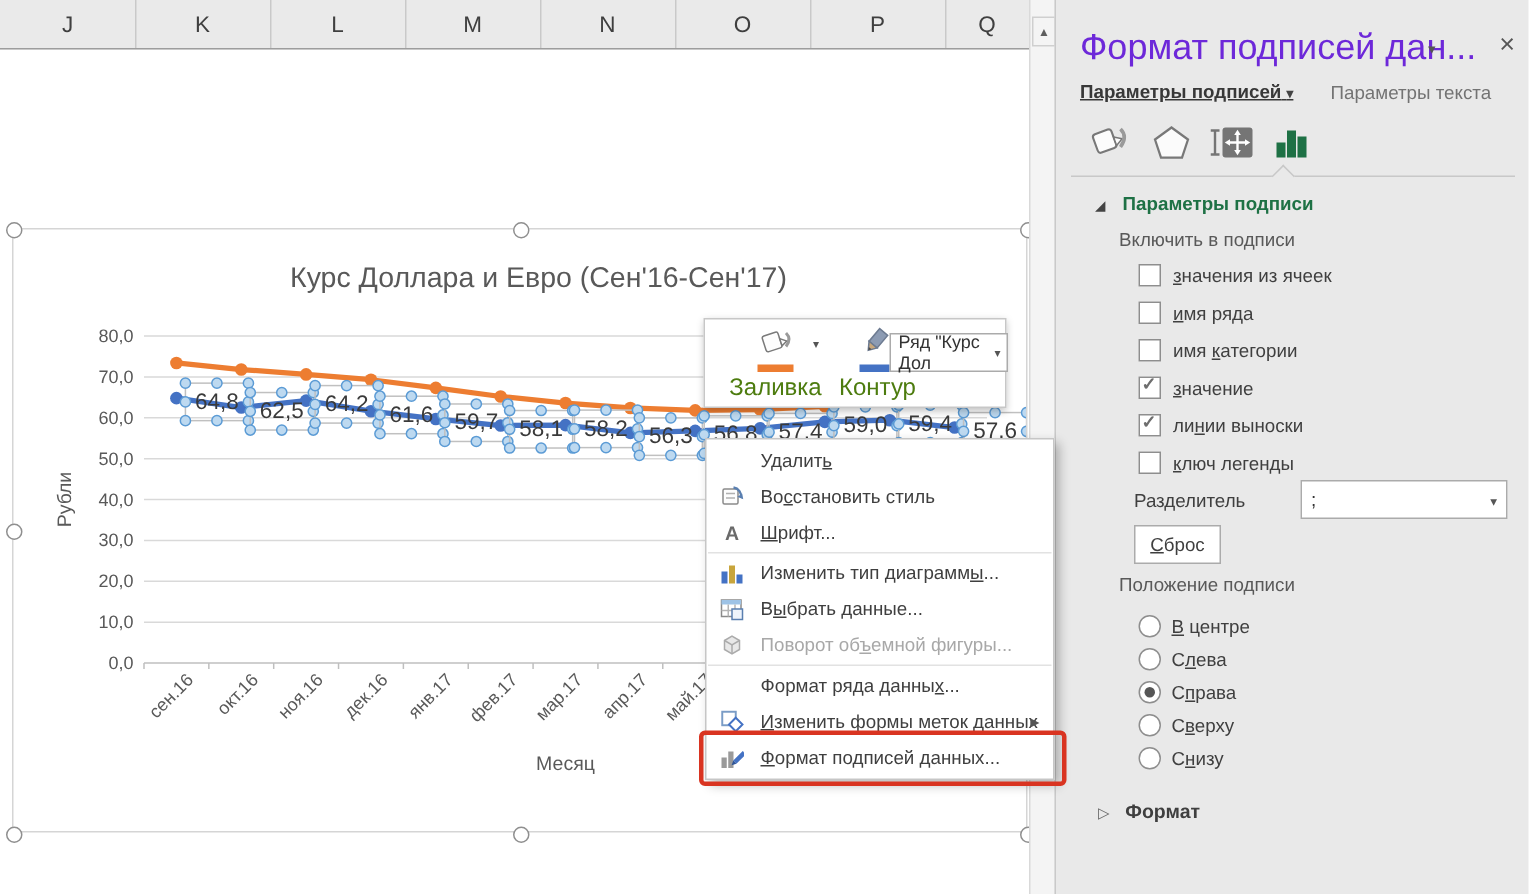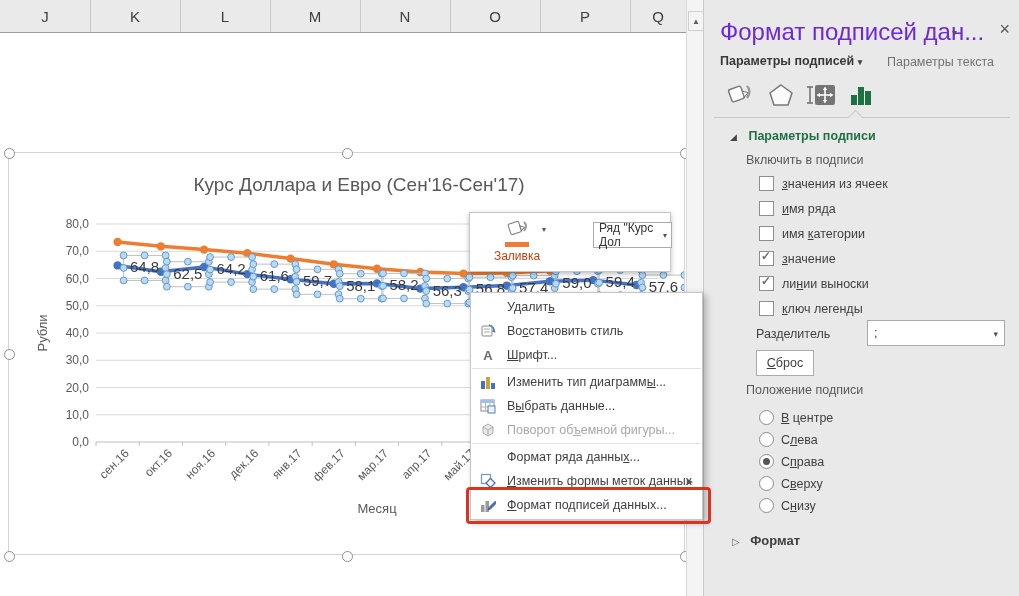--- a/index.html
+++ b/index.html
@@ -12,21 +12,21 @@
   .vscroll{position:absolute;left:686px;top:0;width:17px;height:596px;background:#F4F4F4;border-left:1px solid #d9d9d9;border-right:1px solid #d9d9d9;z-index:4;}
   .vscroll .btn{position:absolute;left:1px;top:11px;width:14px;height:18px;background:#F4F4F4;border:1px solid #cfcfcf;
            display:flex;align-items:center;justify-content:center;font-size:8px;color:#5e5e5e;}
   
   .chart{position:absolute;left:8px;top:152px;width:675px;height:401px;background:#fff;border:1px solid #d5d5d5;z-index:2;}
   .handle{position:absolute;width:9px;height:9px;border-radius:50%;background:#fff;border:1px solid #8f8f8f;z-index:3;}
   
   .mtb{position:absolute;left:469px;top:212px;width:200px;height:58px;background:#fff;border:1px solid #c7c7c7;
        box-shadow:0 2px 5px rgba(0,0,0,.25);z-index:20;}
   .mtb .grp{position:absolute;top:5px;text-align:center;}
-  .mtb .glabel{font-size:12px;color:#c2410c;margin-top:2px;text-align:center;}
+  .mtb .glabel{font-size:16px;color:#4d7c0f;margin-top:2px;text-align:center;}
   .mtb .caret{font-size:8px;color:#555;position:absolute;}
   .mtb .bar{height:5px;width:24px;margin:2px auto 0;}
   .combo{position:absolute;left:593px;top:222px;width:72px;height:24px;background:#fff;border:1px solid #ababab;z-index:21;
          font-size:12px;color:#333;display:flex;align-items:center;padding-left:5px;}
   .combo .dd{position:absolute;right:4px;top:8px;font-size:8px;color:#555;}
   
   .menu{position:absolute;left:470px;top:292px;width:231px;background:#fff;border:1px solid #c6c6c6;
         box-shadow:3px 3px 7px rgba(0,0,0,.28);z-index:30;padding:2px 0;}
   .mi{position:relative;height:24px;display:flex;align-items:center;padding-left:36px;font-size:12.5px;color:#3f3f3f;cursor:default;}
   .mi.dis{color:#a8a8a8;}
@@ -34,21 +34,21 @@
   .mi .mi-arrow{position:absolute;right:9px;font-size:8px;color:#555;}
   .msep{height:1px;background:#e2e2e2;margin:1px 1px;}
   .redbox{position:absolute;left:466px;top:487px;width:239px;height:31px;border:3px solid #D93421;border-radius:4px;z-index:40;}
   u{text-decoration:underline;}
   
   .pane{position:absolute;left:703px;top:0;width:316px;height:596px;background:#E9E9E9;border-left:1px solid #c9c9c9;z-index:5;
         font-size:12.5px;color:#3f3f3f;}
   .pane .title{position:absolute;left:16px;top:18px;font-size:24px;color:#6d28d9;white-space:nowrap;}
   .pane .title-dd{position:absolute;left:248px;top:27px;font-size:10px;color:#555;}
   .pane .close{position:absolute;right:10px;top:20px;font-size:18px;color:#555;line-height:18px;}
-  .pane .tab1{position:absolute;left:16px;top:54px;font-weight:bold;color:#383838;}
+  .pane .tab1{position:absolute;left:16px;top:54px;font-weight:bold;color:#383838;text-decoration:underline;}
   .pane .tab1 .dd{font-size:9px;color:#444;}
   .pane .tab2{position:absolute;left:183px;top:55px;color:#737373;}
   .pane .icons{position:absolute;left:18px;top:78px;height:36px;}
   .pane .icn{position:absolute;top:0;width:34px;height:34px;display:flex;align-items:center;justify-content:center;}
   .pane .divline{position:absolute;left:10px;right:10px;top:117px;height:1px;background:#c8c8c8;}
   .pane .divcaret{position:absolute;left:146px;top:112px;width:10px;height:10px;background:#E9E9E9;
         border-left:1px solid #c8c8c8;border-top:1px solid #c8c8c8;transform:rotate(45deg);}
   .pane .sect{position:absolute;left:26px;top:129px;}
   .pane .sect .tri{color:#444;font-size:9px;margin-right:8px;}
   .pane .sect .txt{font-weight:bold;color:#1E7145;}
@@ -317,20 +317,32 @@
         <g transform="rotate(-18 12 9)">
           <rect x="5" y="4" width="11" height="11" rx="1.5" fill="#fdfdfd" stroke="#7a7a7a"></rect>
           <path d="M16 9 L20 12 L16 14 Z" fill="#fdfdfd" stroke="#7a7a7a"></path>
         </g>
         <path d="M20 4 q4 4 0 9" fill="none" stroke="#9a9a9a" stroke-width="2"></path>
       </svg>
       <span class="caret" style="right:2px;top:7px;">▾</span>
       <div class="bar" id="fillBar" style="background: rgb(237, 125, 49);"></div>
       <div class="glabel">Заливка</div>
     </div>
+    <div class="grp" style="left:86px;width:58px;">
+      <svg width="26" height="18">
+        <g transform="rotate(40 13 9)">
+          <rect x="9" y="2" width="7" height="11" fill="#8c9bb3" stroke="#6d7b91"></rect>
+          <path d="M9 13 L16 13 L12.5 18 Z" fill="#c9a87c" stroke="#6d7b91"></path>
+          <path d="M11.3 16 L13.7 16 L12.5 18 Z" fill="#4a4a4a"></path>
+        </g>
+      </svg>
+      <span class="caret" style="right:-4px;top:7px;">▾</span>
+      <div class="bar" id="outlineBar" style="background: rgb(68, 114, 196);"></div>
+      <div class="glabel">Контур</div>
+    </div>
   </div>
   <div class="combo">
     <span>Ряд "Курс Дол</span>
     <span class="dd">▾</span>
   </div>
 
   <div class="menu" id="ctxMenu">
       <div class="mi">
         <span class="mi-ic"></span>
         <span>Удалит<u>ь</u></span>

